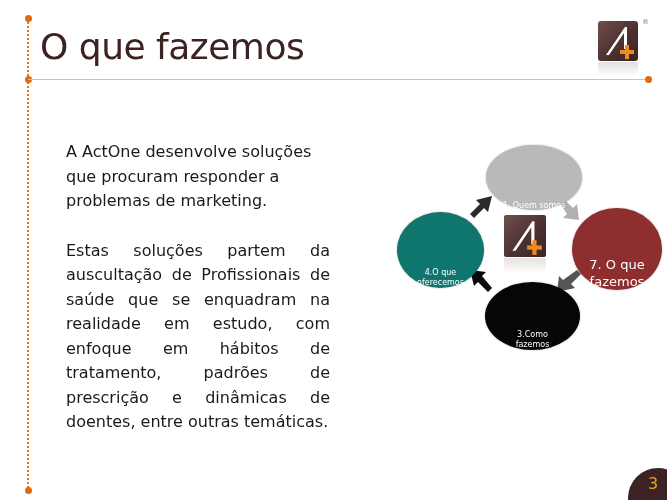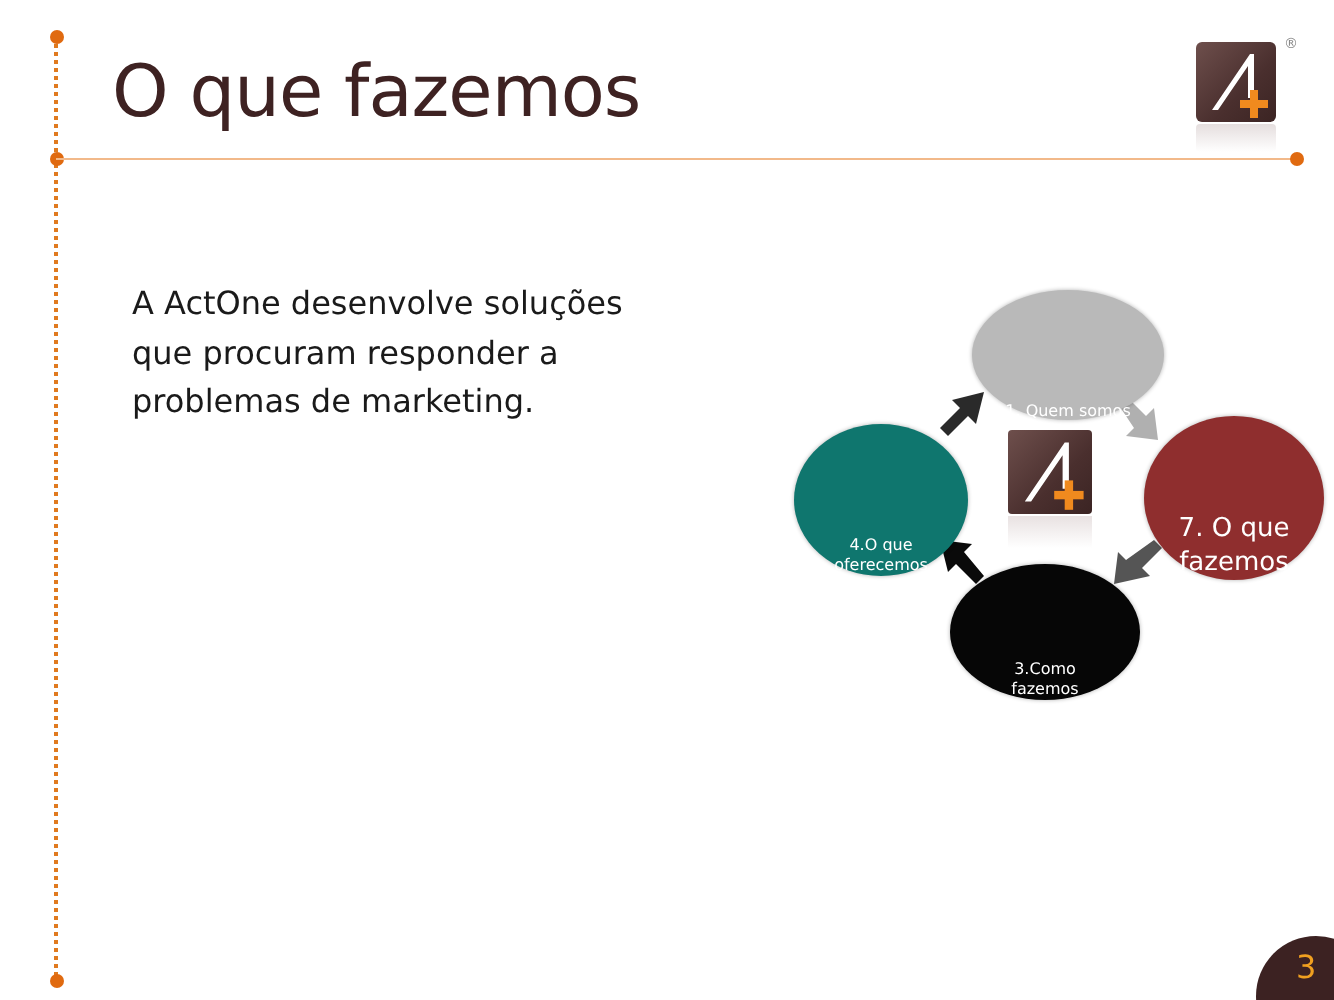--- a/index.html
+++ b/index.html
@@ -14,21 +14,21 @@
     }
     .dot {
       position: absolute; width: 7px; height: 7px; border-radius: 50%;
       background: #e06a10;
     }
     .hline {
       position: absolute; left: 28px; top: 79px; width: 620px; height: 1px;
       background: #f2b98a;
     }
     .title {
-      position: absolute; left: 56px; top: 26px; margin: 0;
+      position: absolute; left: 40px; top: 26px; margin: 0;
       font-size: 36px; font-weight: normal; color: #3e2222;
       letter-spacing: -0.5px;
       font-family: "DejaVu Sans", sans-serif;
     }
     .logo {
       position: absolute; left: 598px; top: 21px; width: 40px; height: 40px;
       border-radius: 3px;
       background: linear-gradient(135deg, #6e4f4c 0%, #4a2f2e 60%, #3b2423 100%);
       overflow: hidden;
     }
@@ -51,21 +51,21 @@
     .body-text p + p { margin-top: 25px; }
 
     .circle {
       position: absolute; border-radius: 50%;
       display: flex; align-items: flex-end; justify-content: center;
       text-align: center; color: #fff;
       box-shadow: 0 0 2px rgba(0,0,0,0.3);
     }
     .c1 { left: 486px; top: 145px; width: 96px; height: 65px; background: #b9b9b9; font-size: 8px; }
     .c2 { left: 572px; top: 208px; width: 90px; height: 82px; background: #8f2e2e; font-size: 13px; line-height: 17px; }
-    .c3 { left: 475px; top: 282px; width: 95px; height: 68px; background: #060606; font-size: 8px; line-height: 10px; }
+    .c3 { left: 485px; top: 282px; width: 95px; height: 68px; background: #060606; font-size: 8px; line-height: 10px; }
     .c4 { left: 397px; top: 212px; width: 87px; height: 76px; background: #0f766e; font-size: 8px; line-height: 10px; }
     .arrow { position: absolute; }
     .center-logo {
       position: absolute; left: 504px; top: 215px; width: 42px; height: 42px;
       border-radius: 2px;
       background: linear-gradient(135deg, #6e4f4c 0%, #4a2f2e 60%, #3b2423 100%);
       overflow: hidden;
     }
     .center-logo svg { position: absolute; left: 0; top: 0; }
     .center-reflect {
@@ -97,20 +97,21 @@
     <path d="M8 34 L27 6 L29 6 L29 28 L26 28 L26 12 L11 34 Z" fill="#ffffff"></path>
     <rect x="27" y="24" width="4" height="14" fill="#f08a1e"></rect>
     <rect x="22" y="29" width="14" height="4" fill="#f08a1e"></rect>
   </svg>
 </div>
 <div class="logo-reflect"></div>
 <span class="reg">®</span>
 
 <div class="body-text">
   <p class="first">A ActOne desenvolve soluções que procuram responder a problemas de marketing.</p>
+  <p>Estas soluções partem da auscultação de Profissionais de saúde que se enquadram na realidade em estudo, com enfoque em hábitos de tratamento, padrões de prescrição e dinâmicas de doentes, entre outras temáticas.</p>
 </div>
 
 <svg class="arrow" style="left:466px;top:192px;" width="30" height="26" viewBox="0 0 30 26">
   <polygon points="4,22 14,12 10,8 26,4 22,20 18,16 8,26" fill="#2a2a2a"></polygon>
 </svg>
 <svg class="arrow" style="left:557px;top:196px;" width="26" height="26" viewBox="0 0 26 26">
   <polygon points="2,6 6,2 16,12 20,8 22,24 6,22 10,18" fill="#b0b0b0"></polygon>
 </svg>
 <svg class="arrow" style="left:553px;top:268px;" width="28" height="26" viewBox="0 0 28 26">
   <polygon points="24,2 28,6 18,16 22,20 4,24 6,8 10,12" fill="#555555"></polygon>

